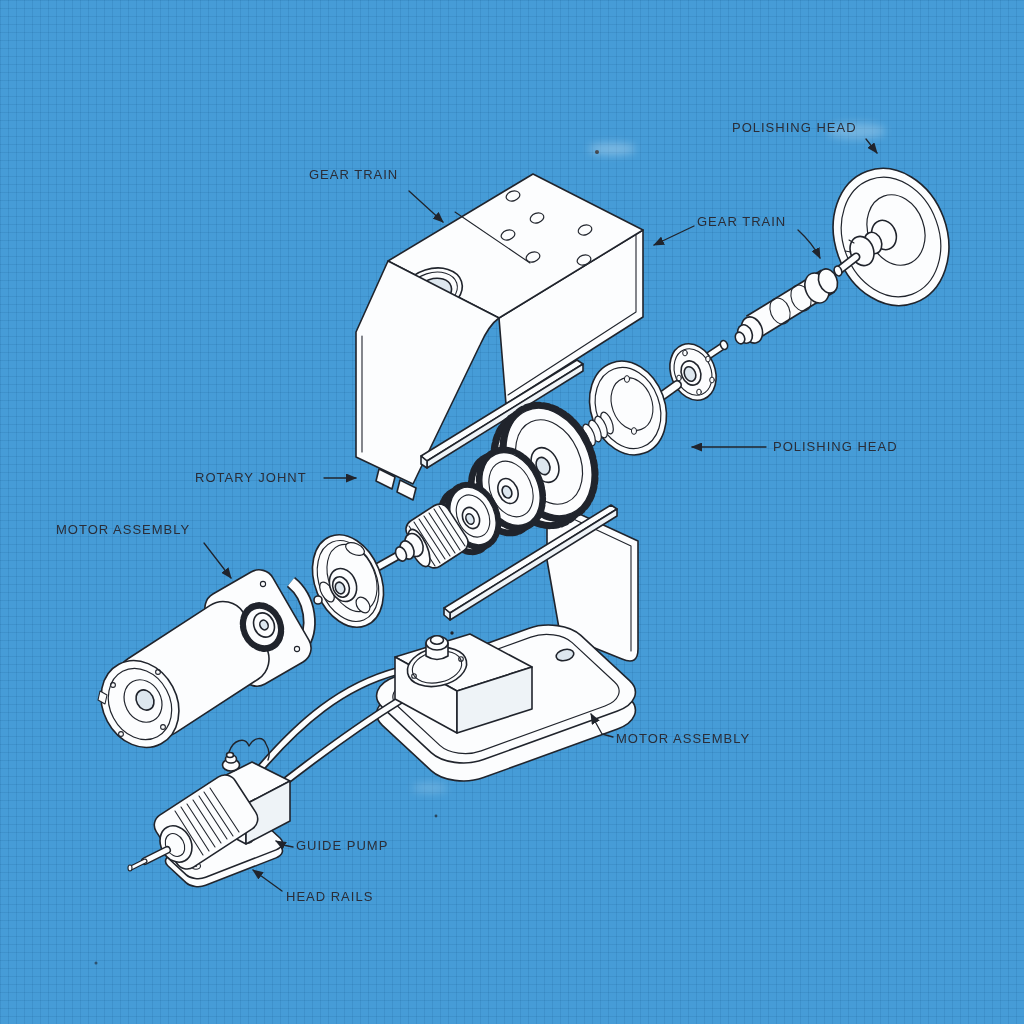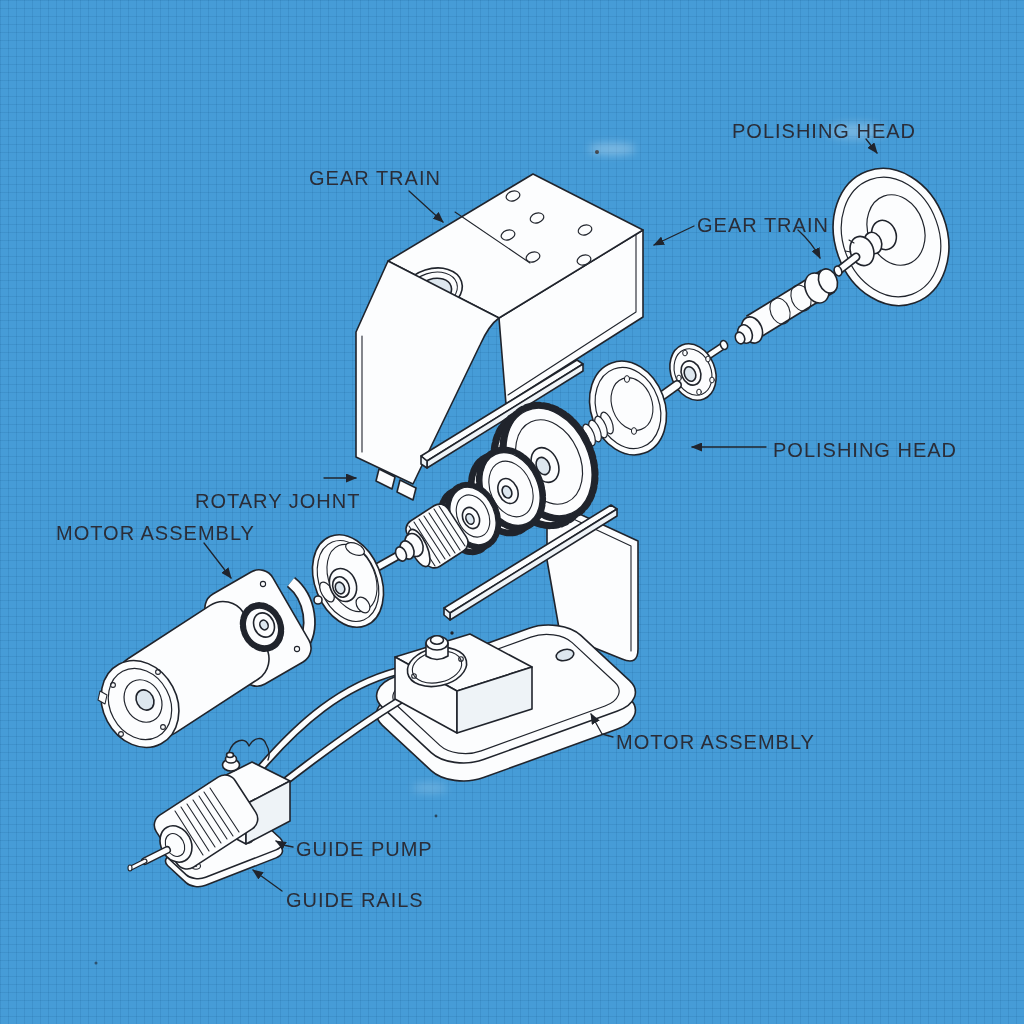--- a/index.html
+++ b/index.html
@@ -8,21 +8,21 @@
     background-color:#469cd7;
     background-image:
       linear-gradient(rgba(20,80,132,.14) 1px, transparent 1px),
       linear-gradient(90deg, rgba(20,80,132,.14) 1px, transparent 1px);
     background-size:8px 8px;
   }
   .stage > svg{position:absolute;left:0;top:0;}
   .lbl{
     position:absolute;
     font-family:"Liberation Sans",sans-serif;
-    font-size:20px;
+    font-size:13px;
     letter-spacing:1px;
     color:#2a2d38;
     white-space:nowrap;
     user-select:none;
   }
 </style>
 </head>
 <body>
 
 <div class="stage">
@@ -301,19 +301,19 @@
       <path d="M293,847 L283,845 L276,841" marker-end="url(#ah)"></path>
       <path d="M282,891 L253,870" marker-end="url(#ah)"></path>
     </g>
   </g>
 </svg>
 
 <div class="lbl" style="left:309px;top:167px">GEAR TRAIN</div>
 <div class="lbl" style="left:732px;top:120px">POLISHING HEAD</div>
 <div class="lbl" style="left:697px;top:214px">GEAR TRAIN</div>
 <div class="lbl" style="left:773px;top:439px">POLISHING HEAD</div>
-<div class="lbl" style="left:195px;top:490px">ROTARY JOHNT</div>
+<div class="lbl" style="left:195px;top:470px">ROTARY JOHNT</div>
 <div class="lbl" style="left:56px;top:522px">MOTOR ASSEMBLY</div>
 <div class="lbl" style="left:616px;top:731px">MOTOR ASSEMBLY</div>
 <div class="lbl" style="left:296px;top:838px">GUIDE PUMP</div>
-<div class="lbl" style="left:286px;top:889px">GUIDE RAILS</div>
+<div class="lbl" style="left:286px;top:889px">HEAD RAILS</div>
 
 </div>
 
 </body></html>

